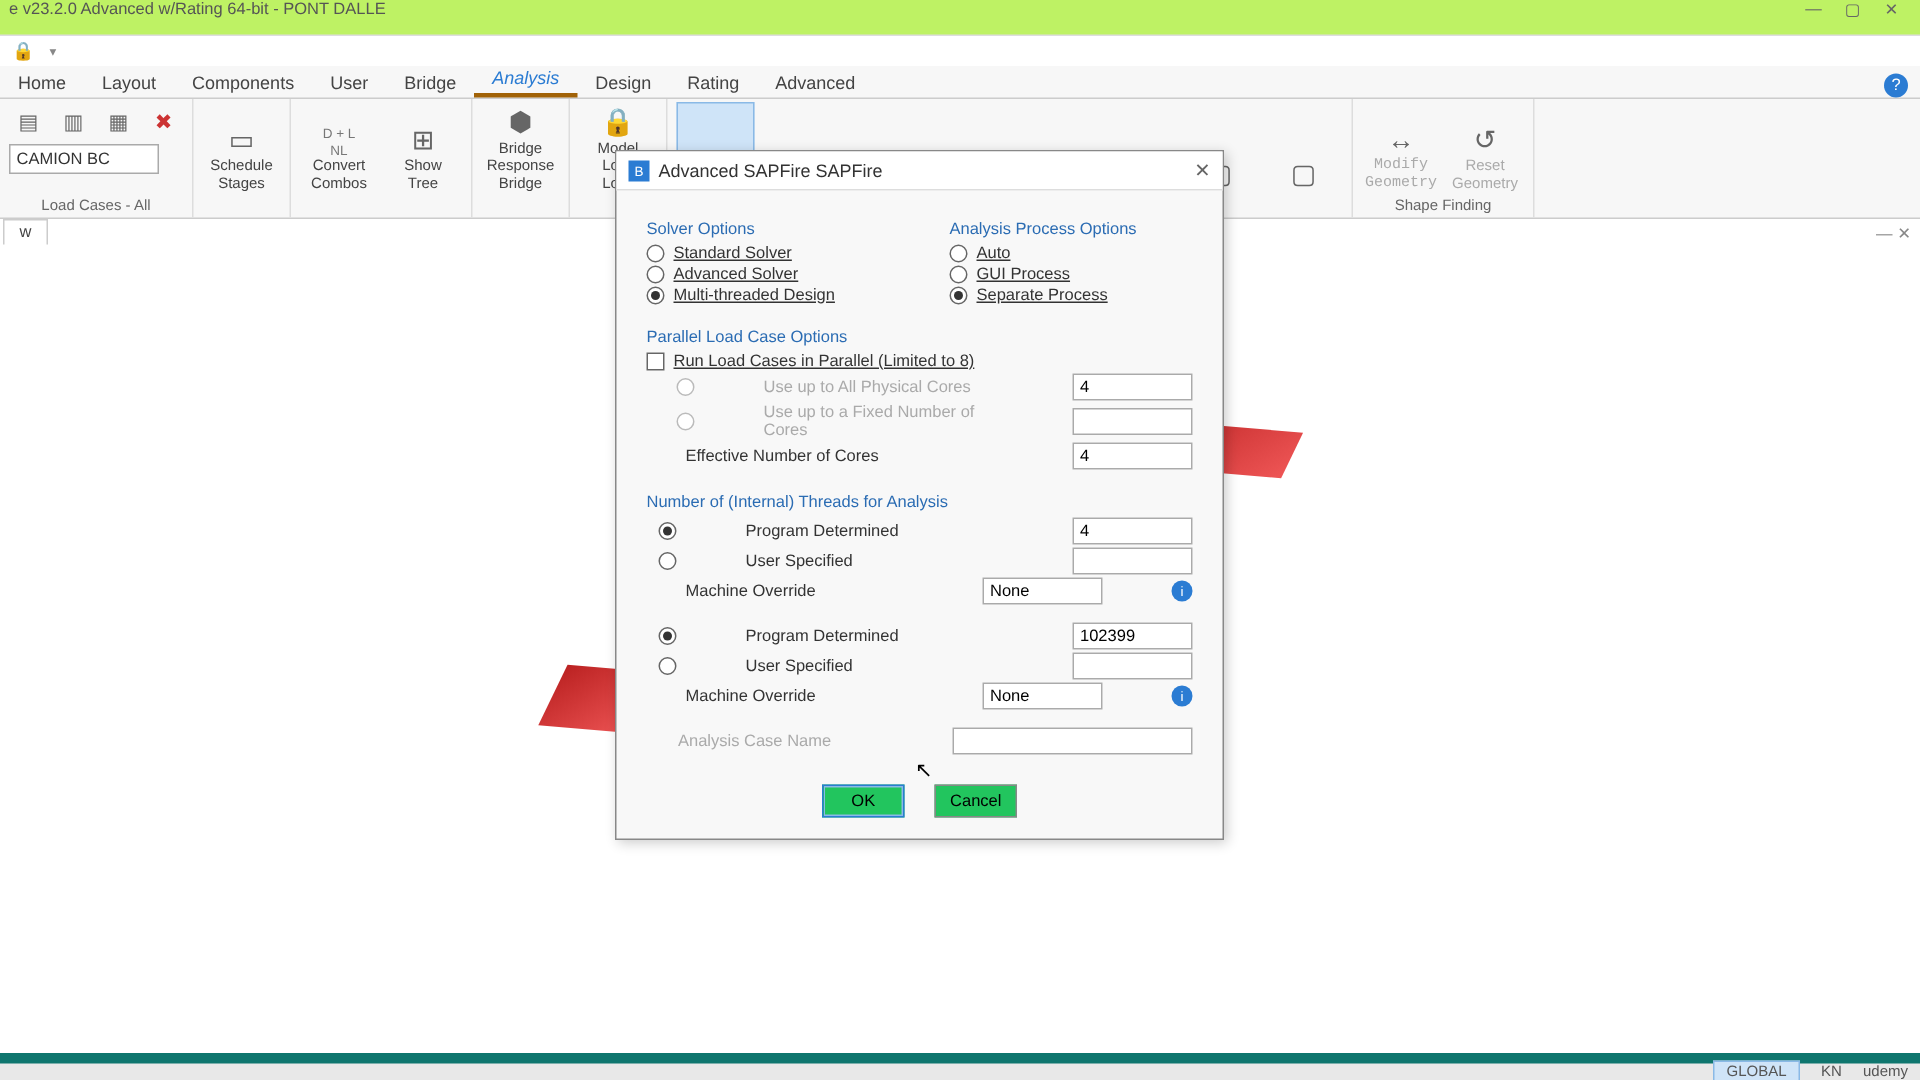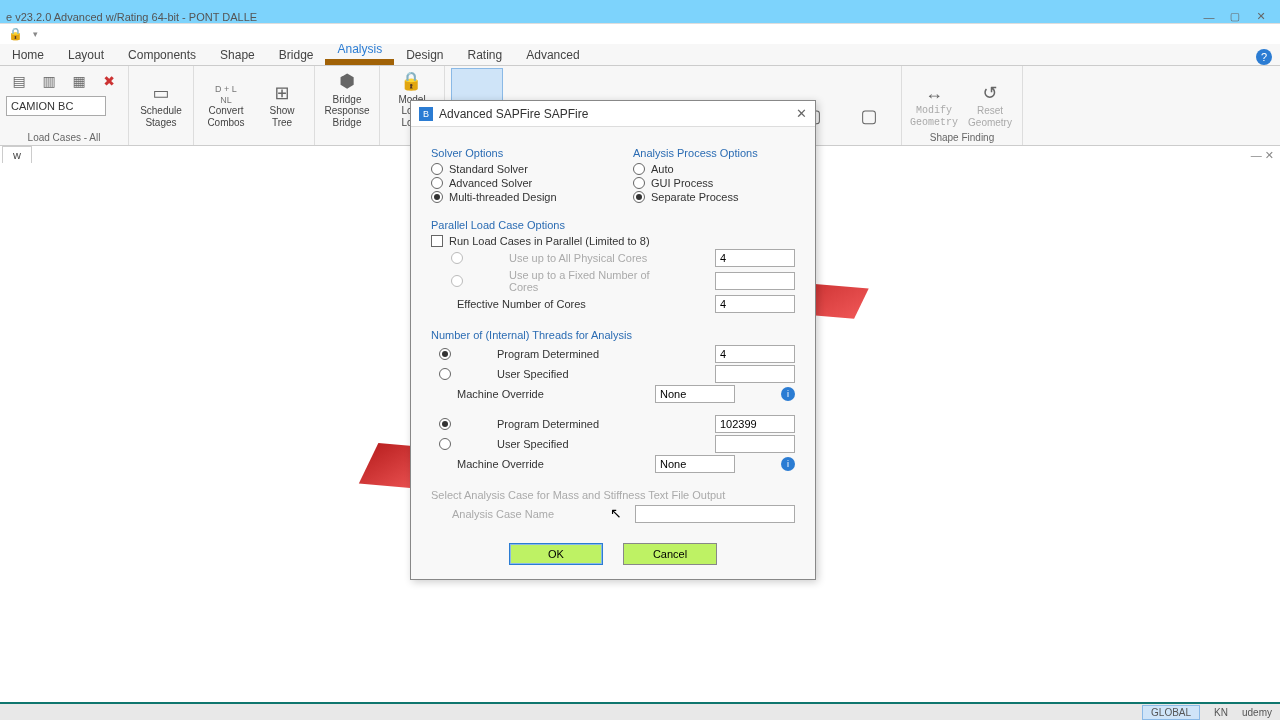--- a/index.html
+++ b/index.html
@@ -1,29 +1,29 @@
 <!DOCTYPE html>
 <html><head>
 <meta charset="utf-8">
 <style>
 * { box-sizing: border-box; margin: 0; padding: 0; font-family: "Segoe UI", Tahoma, sans-serif; }
 body { width: 1280px; height: 720px; background: #f0f0f0; overflow: hidden; position: relative; }
 
 
-.titlebar { height: 24px; background: #7dd3fc; display: flex; align-items: flex-end; padding: 0 6px; font-size: 11px; color: #555; border-bottom: 1px solid #ddd; }
+.titlebar { height: 24px; background: #bef264; display: flex; align-items: flex-start; padding: 0 6px; font-size: 11px; color: #555; border-bottom: 1px solid #ddd; }
 .titlebar .spacer { flex: 1; }
 .titlebar .win-btn { width: 26px; text-align: center; color: #666; font-size: 11px; }
 
 
 .qat { height: 20px; background: #fff; display: flex; align-items: center; padding: 0 8px; gap: 10px; font-size: 12px; color: #555; }
 
 
 .tabs { height: 22px; background: #f7f7f7; display: flex; align-items: flex-end; border-bottom: 1px solid #ccc; }
 .tab { padding: 3px 12px; font-size: 12px; color: #444; cursor: pointer; }
-.tab.active { color: #2b7cd3; border-bottom: 6px solid #a16207; }
+.tab.active { color: #2b7cd3; border-bottom: 3px solid #a16207; font-style: italic; }
 .help-ic { margin-left: auto; margin-right: 8px; width: 16px; height: 16px; border-radius: 50%; background: #2b7cd3; color: #fff; font-size: 11px; text-align: center; line-height: 16px; }
 
 
 .ribbon { height: 80px; background: #f7f7f7; display: flex; border-bottom: 1px solid #ccc; }
 .grp { display: flex; flex-direction: column; border-right: 1px solid #ddd; padding: 2px 6px 0; }
 .grp-body { flex: 1; display: flex; align-items: flex-start; gap: 4px; }
 .grp-lbl { font-size: 10px; color: #666; text-align: center; padding-bottom: 2px; }
 .big-btn { display: flex; flex-direction: column; align-items: center; justify-content: flex-end; width: 52px; height: 62px; font-size: 10px; color: #444; text-align: center; line-height: 1.15; cursor: pointer; padding: 2px; }
 .big-btn.active { background: #cfe4f8; border: 1px solid #8ab9e6; }
 .big-btn .ic { width: 24px; height: 24px; display: flex; align-items: center; justify-content: center; font-size: 18px; color: #666; }
@@ -33,46 +33,46 @@
 
 
 .viewport { position: absolute; top: 146px; left: 0; right: 0; bottom: 18px; background: #fff; }
 .view-tab { position: absolute; top: 0; left: 2px; padding: 2px 10px; font-size: 11px; background: #fff; border: 1px solid #ccc; border-bottom: none; color: #444; }
 .view-close { position: absolute; top: 3px; right: 6px; font-size: 11px; color: #888; }
 .bridge-shape { position: absolute; }
 .shp1 { left: 370px; top: 300px; width: 60px; height: 40px; background: linear-gradient(135deg,#b22,#e55); transform: skew(-30deg,10deg) rotate(-5deg); }
 .shp2 { left: 800px; top: 140px; width: 60px; height: 30px; background: linear-gradient(135deg,#c33,#e55); transform: skew(-30deg,10deg) rotate(-5deg); }
 
 
-.status { position: absolute; bottom: 0; left: 0; right: 0; height: 18px; background: #e8e8e8; border-top: 2px solid #0f766e; display: flex; align-items: center; justify-content: flex-end; padding: 0 8px; font-size: 10px; color: #555; gap: 14px; }
+.status { position: absolute; bottom: 0; left: 0; right: 0; height: 18px; background: #e8e8e8; border-top: 7px solid #0f766e; display: flex; align-items: center; justify-content: flex-end; padding: 0 8px; font-size: 10px; color: #555; gap: 14px; }
 .status .pill { background: #cfe4f8; padding: 1px 8px; border: 1px solid #8ab9e6; }
 
 
 .dialog { position: absolute; left: 410px; top: 100px; width: 406px; background: #f8f8f8; border: 1px solid #888; box-shadow: 2px 2px 8px rgba(0,0,0,.2); }
 .dlg-title { height: 26px; background: #fff; border-bottom: 1px solid #ddd; display: flex; align-items: center; padding: 0 8px; font-size: 12px; color: #333; }
 .dlg-title .dlg-ic { width: 14px; height: 14px; background: #2b7cd3; color: #fff; font-size: 9px; text-align: center; line-height: 14px; margin-right: 6px; }
 .dlg-title .dlg-x { margin-left: auto; color: #666; font-size: 13px; cursor: pointer; }
 .dlg-body { padding: 14px 20px 8px; font-size: 11px; color: #333; }
 .sec-hd { color: #2b6cb3; font-size: 11px; margin: 6px 0 4px; }
-.row { display: flex; align-items: center; margin: 2px 0; }
+.row { display: flex; align-items: center; margin: 2px 0; text-decoration: underline; }
 .radio, .check { width: 12px; height: 12px; border: 1px solid #666; margin-right: 6px; display: inline-flex; align-items: center; justify-content: center; background: #fff; }
 .radio { border-radius: 50%; }
 .radio.sel::after { content: ""; width: 6px; height: 6px; background: #333; border-radius: 50%; }
 .two-col { display: flex; gap: 40px; }
 .col { flex: 1; }
 .field-row { display: flex; align-items: center; margin: 2px 0; gap: 40px; }
 .field-row .lbl { flex: 1; padding-left: 26px; }
 .field-row.dim .lbl, .field-row.dim .radio { color: #aaa; border-color: #bbb; }
 .txt-in { width: 80px; height: 18px; border: 1px solid #aaa; background: #fff; font-size: 11px; padding: 0 4px; margin-left: 8px; }
 .txt-in.wide { width: 160px; }
 .info-ic { width: 14px; height: 14px; border-radius: 50%; background: #2b7cd3; color: #fff; font-size: 9px; text-align: center; line-height: 14px; margin-left: 6px; }
 .sep { height: 8px; }
 .dim-sec { color: #aaa; }
 .dlg-btns { display: flex; justify-content: center; gap: 20px; padding: 10px 0 14px; }
-.btn { width: 94px; height: 22px; border: 1px solid #888; background: #bef264; font-size: 11px; cursor: pointer; }
+.btn { width: 55px; height: 22px; border: 1px solid #888; background: #22c55e; font-size: 11px; cursor: pointer; }
 .btn.primary { border: 1px solid #2b7cd3; box-shadow: 0 0 0 1px #8ab9e6 inset; }
 
 
 .cursor { position: absolute; left: 610px; top: 505px; font-size: 14px; color: #000; pointer-events: none; }
 </style>
 </head>
 <body>
 
 <div class="titlebar">
   <span>e v23.2.0 Advanced w/Rating 64-bit - PONT DALLE</span>
@@ -84,21 +84,21 @@
 
 <div class="qat">
   <span>🔒</span>
   <span style="font-size:9px;color:#888;">▾</span>
 </div>
 
 <div class="tabs">
   <div class="tab">Home</div>
   <div class="tab">Layout</div>
   <div class="tab">Components</div>
-  <div class="tab">Shape</div>
+  <div class="tab">User</div>
   <div class="tab">Bridge</div>
   <div class="tab active">Analysis</div>
   <div class="tab">Design</div>
   <div class="tab">Rating</div>
   <div class="tab">Advanced</div>
   <div class="help-ic">?</div>
 </div>
 
 <div class="ribbon">
   <div class="grp">
@@ -310,21 +310,20 @@
         <span class="lbl" style="padding-left:0;">User Specified</span>
         <input class="txt-in" style="">
       </div>
     <div class="field-row">
         <span class="lbl">Machine Override</span>
         <input class="txt-in" value="None" style="">
         <span class="info-ic">i</span>
       </div>
 
     <div class="sep"></div>
-    <div class="sec-hd dim-sec">Select Analysis Case for Mass and Stiffness Text File Output</div>
     <div class="field-row dim">
         <span class="lbl" style="padding-left:0;margin-left:21px;">Analysis Case Name</span>
         <input class="txt-in wide" style="">
       </div>
   </div>
   <div class="dlg-btns">
     <button class="btn primary">OK</button>
     <button class="btn">Cancel</button>
   </div>
 </div>

